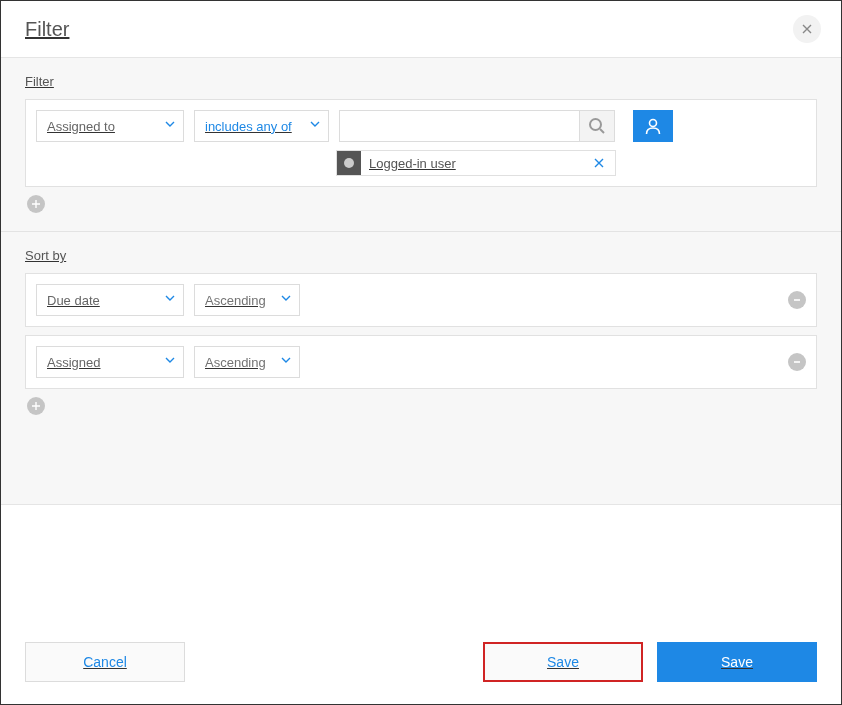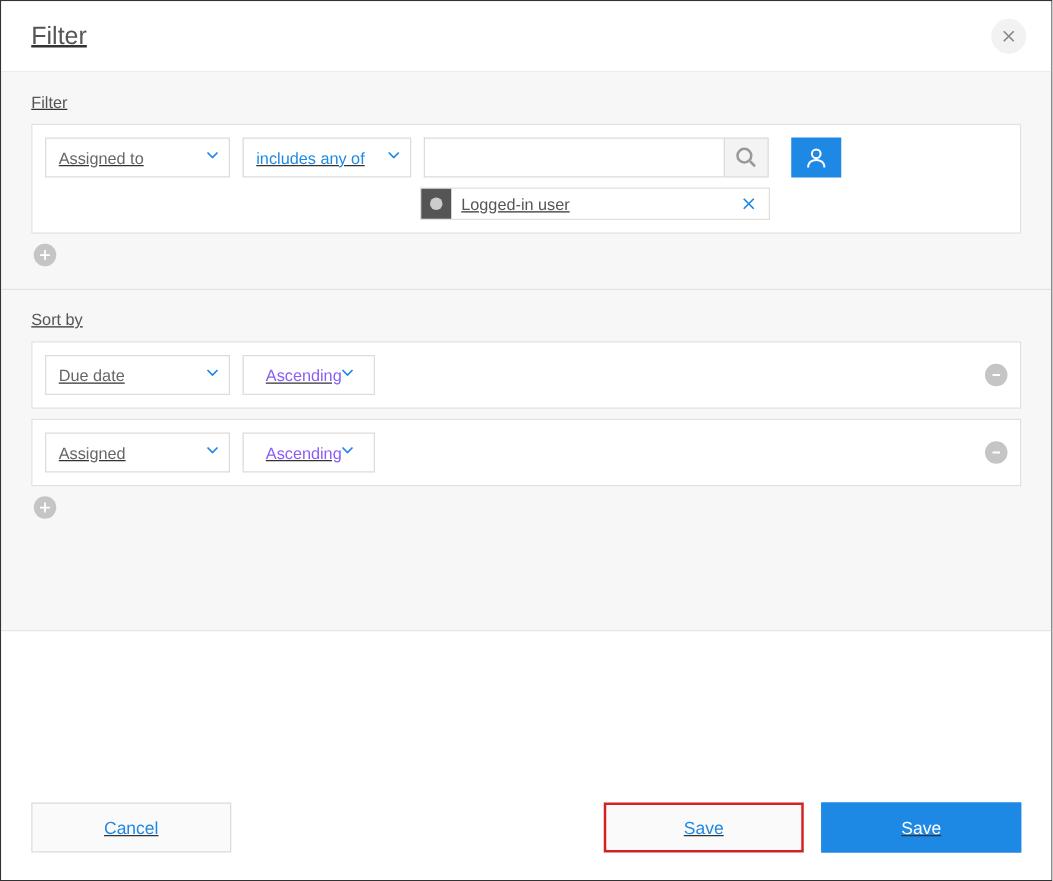--- a/index.html
+++ b/index.html
@@ -90,22 +90,21 @@
     .select-box.field {
       width: 148px;
       color: #666;
     }
     .select-box.operator {
       width: 135px;
       color: #1e88e5;
     }
     .select-box.sort-dir {
       width: 106px;
-      color: #8b5cf6;
-      justify-content: center;
+      color: #737373;
     }
     .chevron {
       width: 10px;
       height: 10px;
       flex-shrink: 0;
     }
     .chevron svg {
       display: block;
     }
     .search-wrap {

